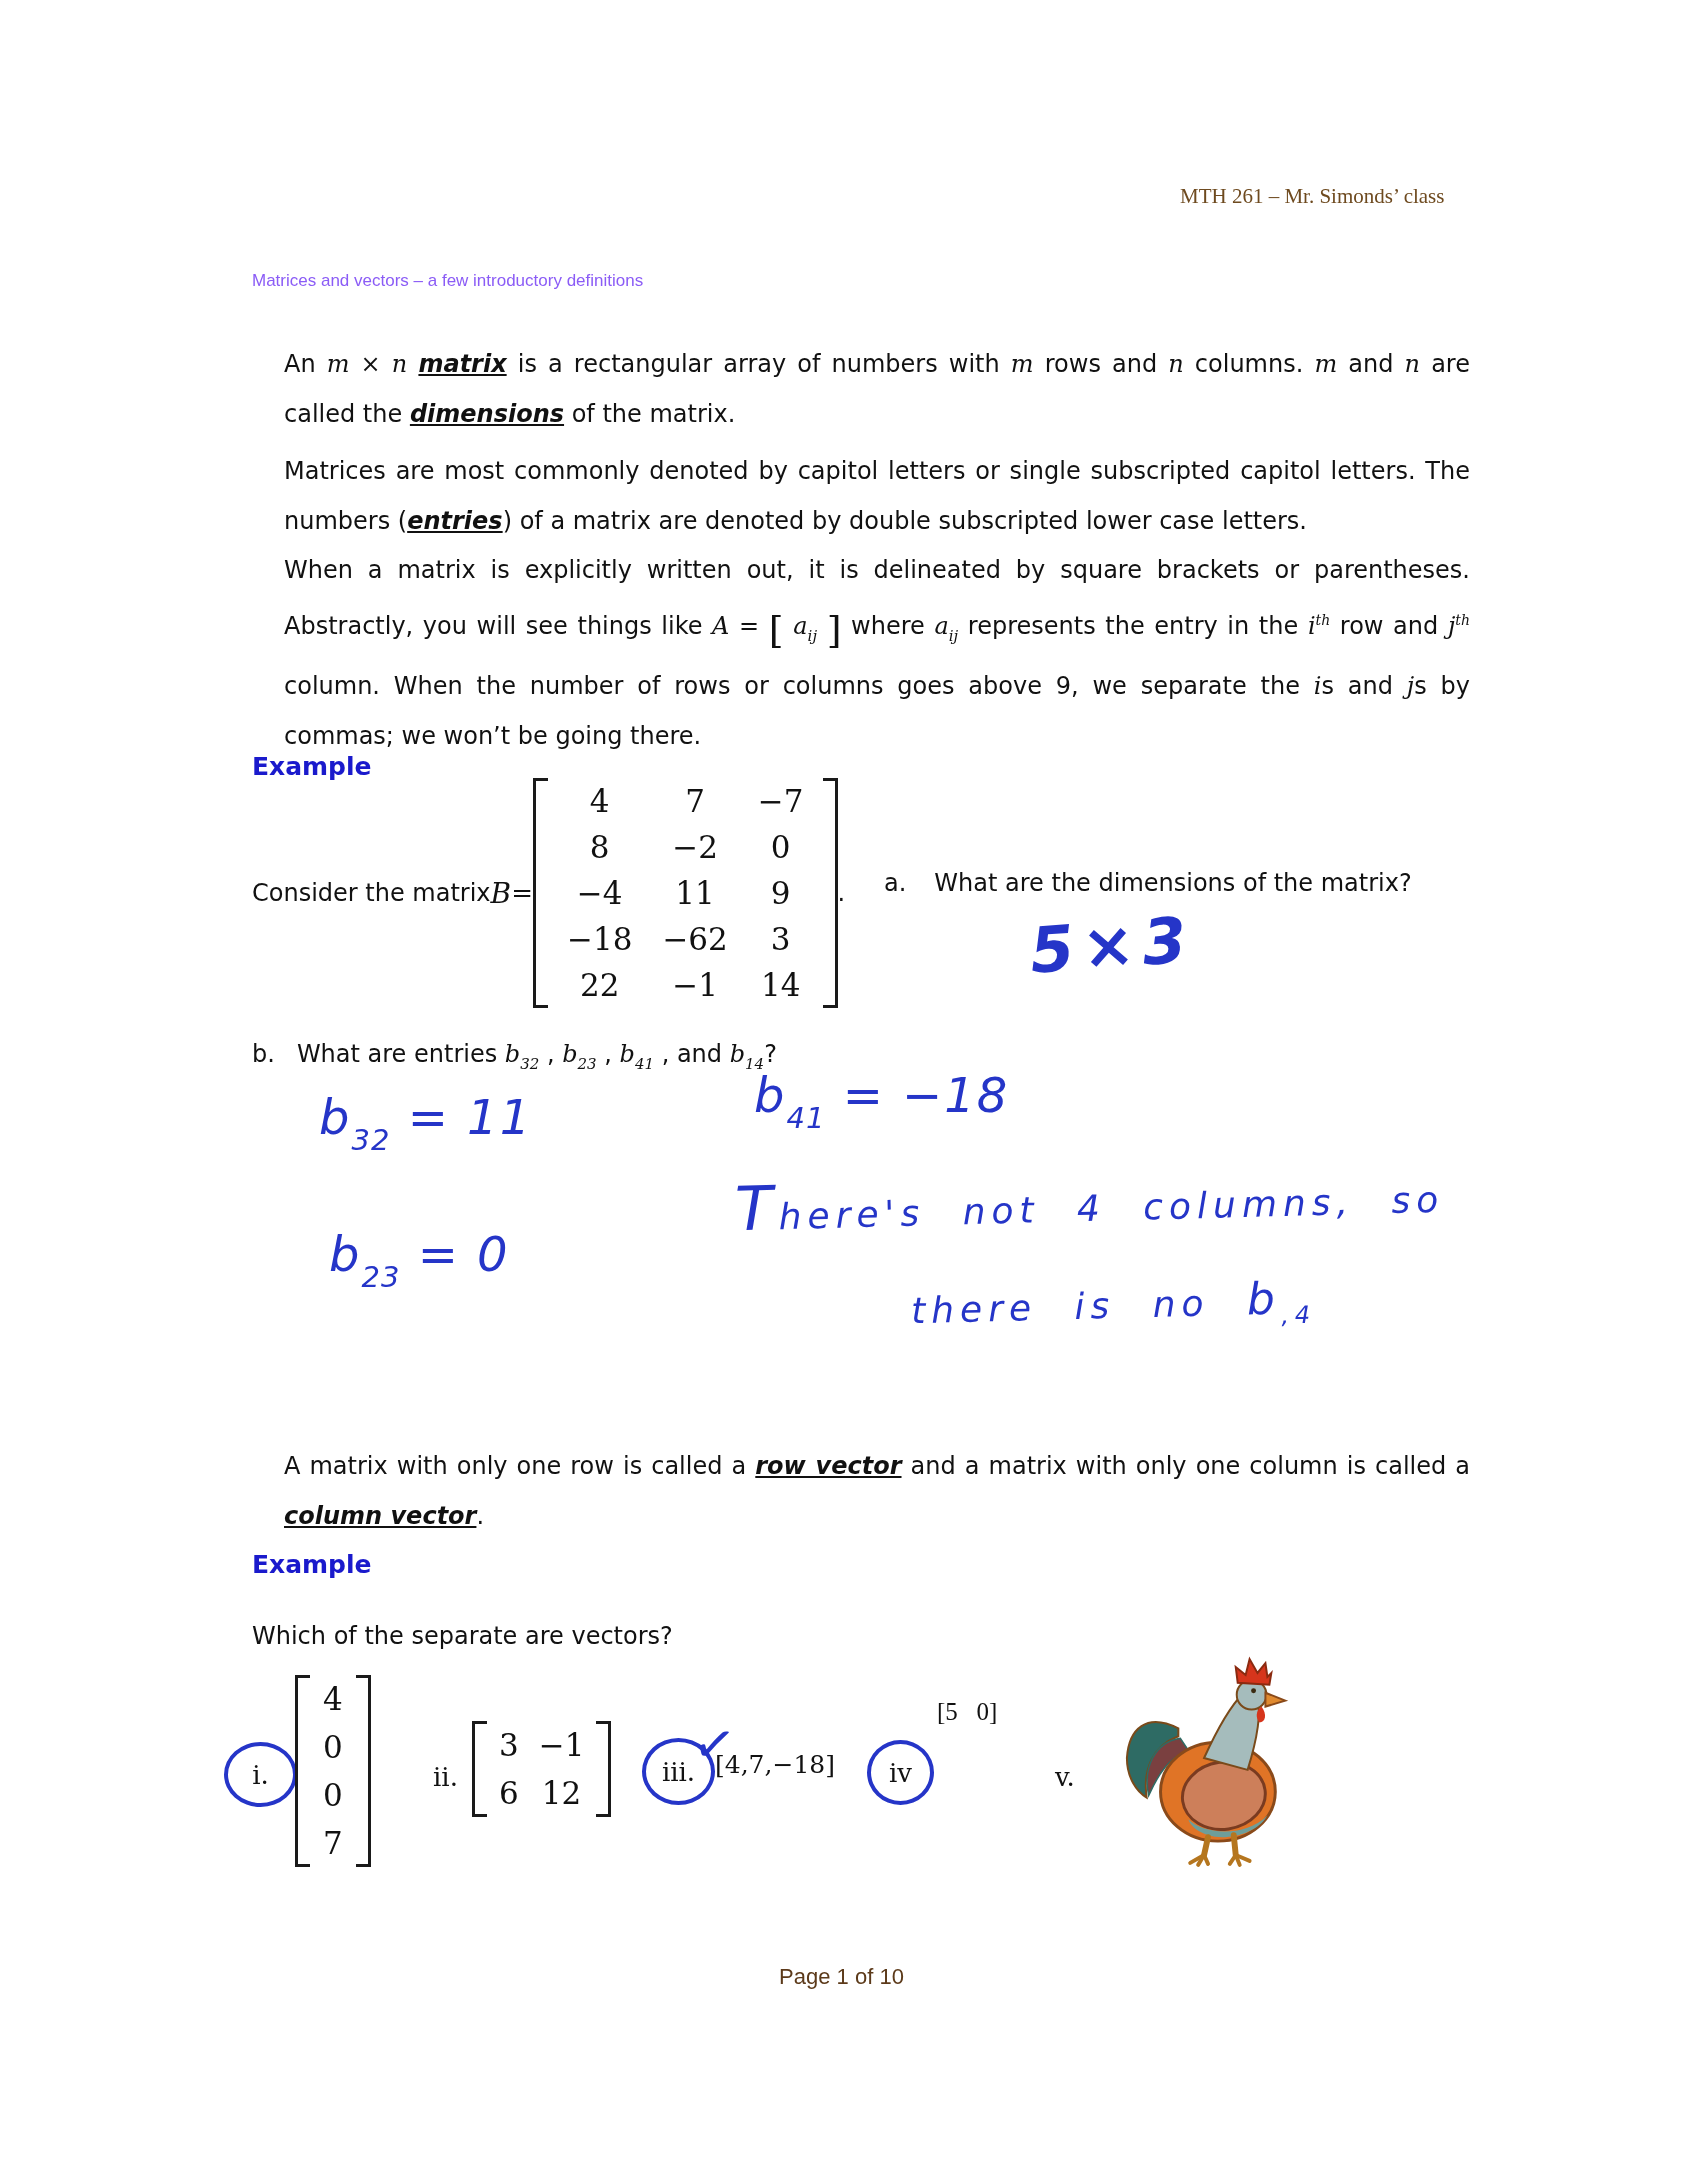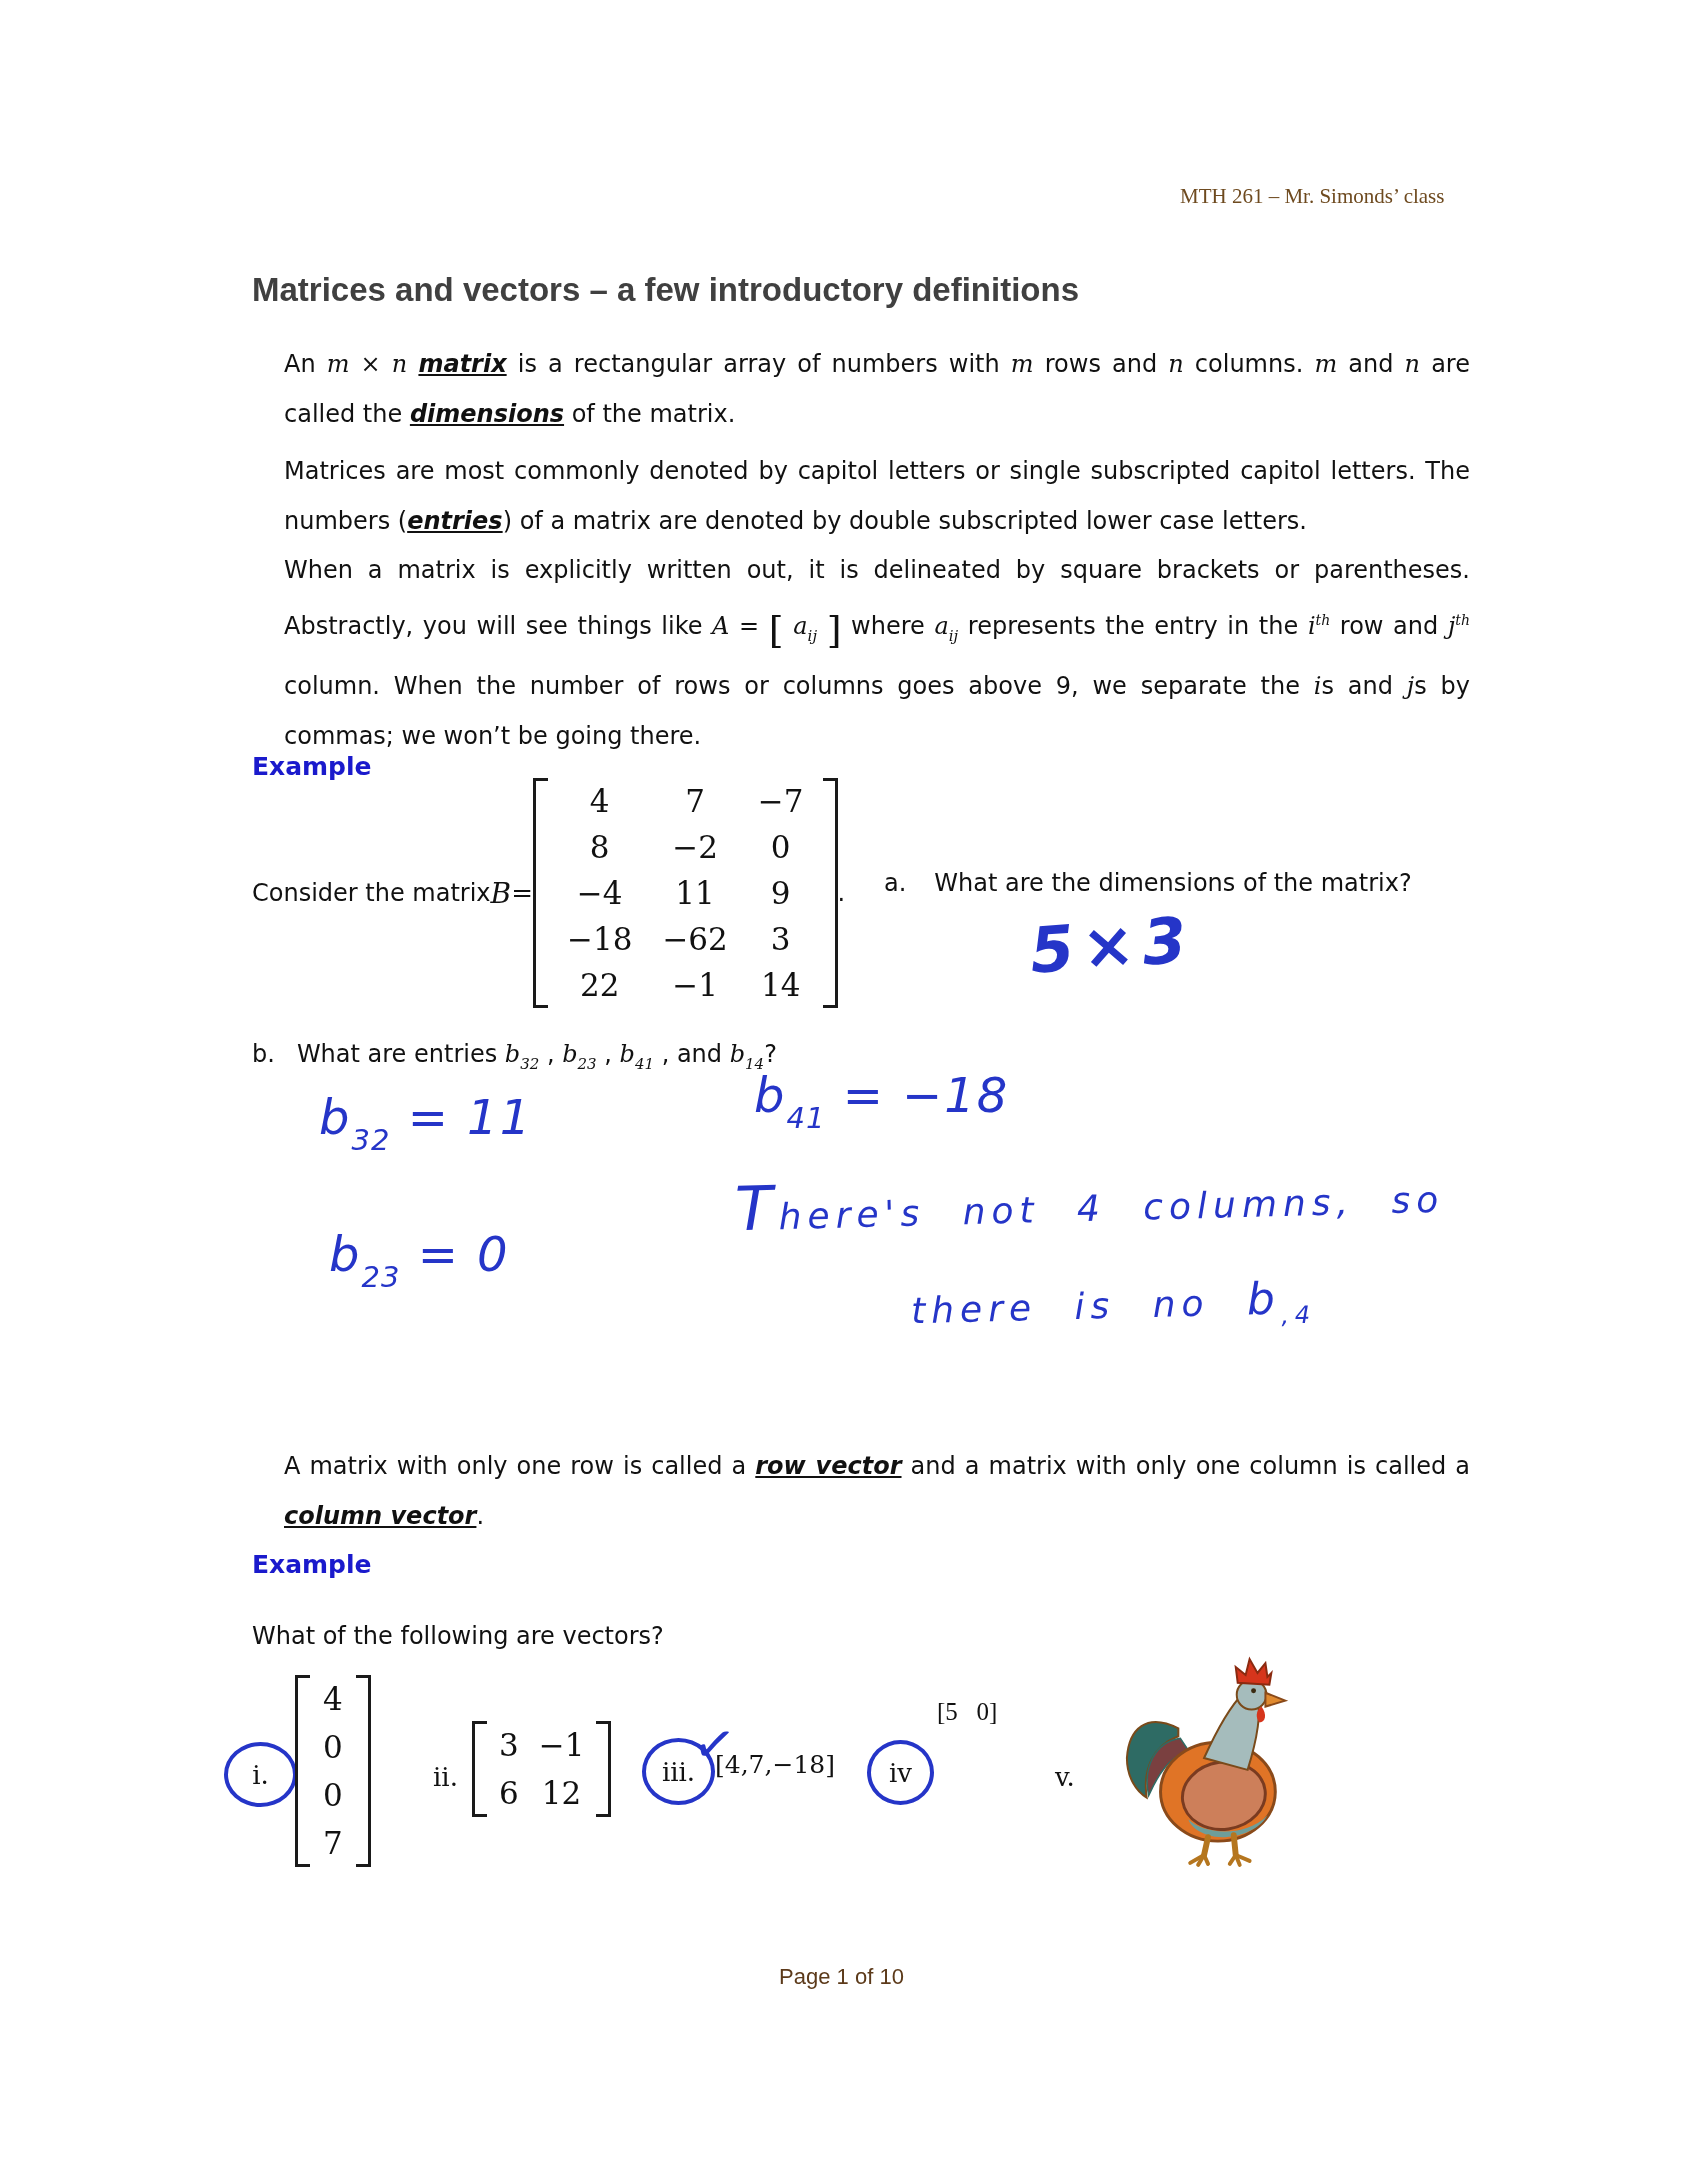--- a/index.html
+++ b/index.html
@@ -5,21 +5,21 @@
   html,body{margin:0;padding:0;background:#ffffff;}
   .page{position:relative;width:1683px;height:2178px;background:#ffffff;overflow:hidden;
         font-family:"DejaVu Sans",sans-serif;color:#111;}
   .abs{position:absolute;}
 
   
   .hdr{font-family:Liberation Serif, serif;font-size:21px;color:#6e4a1f;margin-left:24px;}
   .ftr{font-family:"Liberation Sans",sans-serif;font-size:22px;color:#5c3a1a;width:100%;text-align:center;}
 
   
-  .title{font-family:"Liberation Sans",sans-serif;font-weight:bold;font-size:33px;color:#404040;}
+  .title{font-family:"Liberation Sans",sans-serif;font-weight:normal;font-size:17px;color:#8b5cf6;}
   .exh{font-weight:bold;font-size:25px;color:#1a1acc;}
 
   
   .para{font-size:24px;line-height:50px;width:1186px;text-align:justify;margin-left:32px;}
   .term{font-weight:bold;font-style:italic;text-decoration:underline;}
   .mv{font-family:"DejaVu Serif",serif;font-style:italic;}
   .msub{font-family:"DejaVu Serif",serif;font-style:italic;font-size:15px;vertical-align:-7px;}
   .bigbr{font-family:"DejaVu Serif",serif;font-size:38px;font-style:normal;vertical-align:-9px;}
   .supth{font-family:"DejaVu Serif",serif;font-style:italic;font-size:14px;vertical-align:9px;}
 
@@ -143,21 +143,21 @@
   <div class="abs hw hw-note note1" style="left:735px;top:1164px;">There's not 4 columns, so</div>
   <div class="abs hw hw-note" style="left:911px;top:1277px;">
     <span>there is no </span><span style="font-size:44px;">b</span><span class="hwsub2">,4</span>
   </div>
 
   <div class="abs para" style="left:252px;top:1441px;">
     <span>A matrix with only one row is called a </span><span class="term">row vector</span><span> and a matrix with only one column is called a </span><span class="term">column vector</span><span>.</span>
   </div>
 
   <div class="abs exh" style="left:252px;top:1550px;">Example</div>
-  <div class="abs qline" style="left:252px;top:1622px;">What of the following are vectors?</div>
+  <div class="abs qline" style="left:252px;top:1622px;">Which of the separate are vectors?</div>
 
   <div class="circ" style="left:224px;top:1742px;width:65px;height:57px;">
     <span class="romlabel">i.</span>
   </div>
   <div class="abs" style="left:295px;top:1675px;">
     <span class="mat">
       <span class="br brl"></span>
       <table class="mtable vtable">
         <tbody>
             <tr>

